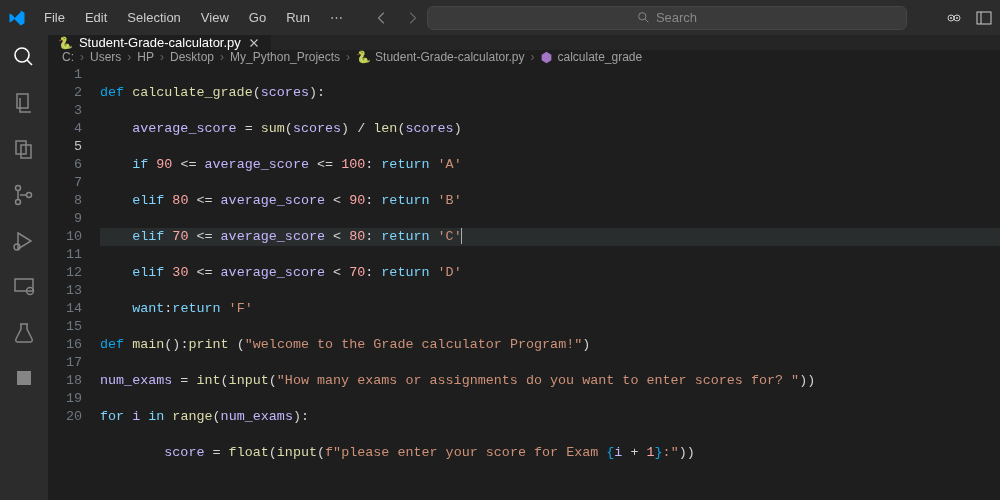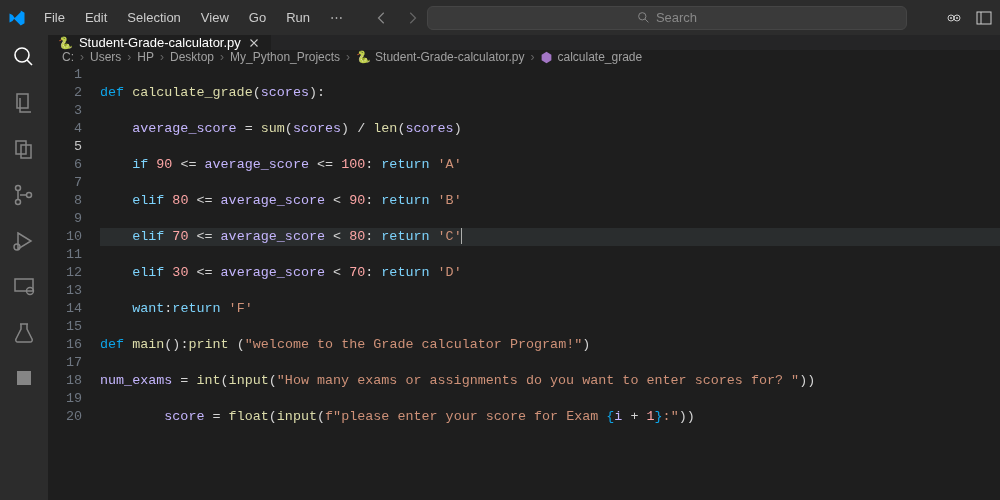--- a/index.html
+++ b/index.html
@@ -180,20 +180,21 @@
       <div class="lines">
 <div class="line"><span class="kd">def </span><span class="fn">calculate_grade</span><span class="p">(</span><span class="v">scores</span><span class="p">)</span><span class="p">:</span></div>
 <div class="line">    <span class="v">average_score</span><span class="p"> = </span><span class="fn">sum</span><span class="p">(</span><span class="v">scores</span><span class="p">)</span><span class="p"> / </span><span class="fn">len</span><span class="p">(</span><span class="v">scores</span><span class="p">)</span></div>
 <div class="line">    <span class="k">if </span><span class="n">90</span><span class="p"> &lt;= </span><span class="v">average_score</span><span class="p"> &lt;= </span><span class="n">100</span><span class="p">: </span><span class="k">return </span><span class="s">'A'</span></div>
 <div class="line">    <span class="k">elif </span><span class="n">80</span><span class="p"> &lt;= </span><span class="v">average_score</span><span class="p"> &lt; </span><span class="n">90</span><span class="p">: </span><span class="k">return </span><span class="s">'B'</span></div>
 <div class="line active">    <span class="k">elif </span><span class="n">70</span><span class="p"> &lt;= </span><span class="v">average_score</span><span class="p"> &lt; </span><span class="n">80</span><span class="p">: </span><span class="k">return </span><span class="s">'C'</span><span class="cursor"></span></div>
 <div class="line">    <span class="k">elif </span><span class="n">30</span><span class="p"> &lt;= </span><span class="v">average_score</span><span class="p"> &lt; </span><span class="n">70</span><span class="p">: </span><span class="k">return </span><span class="s">'D'</span></div>
 <div class="line">    <span class="k">want</span><span class="p">:</span><span class="k">return </span><span class="s">'F'</span></div>
 <div class="line"><span class="kd">def </span><span class="fn">main</span><span class="p">(</span><span class="p">)</span><span class="p">:</span><span class="fn">print</span><span class="p"> </span><span class="p">(</span><span class="s">"welcome to the Grade calculator Program!"</span><span class="p">)</span></div>
 <div class="line"><span class="v">num_exams</span><span class="p"> = </span><span class="fn">int</span><span class="p">(</span><span class="fn">input</span><span class="p">(</span><span class="s">"How many exams or assignments do you want to enter scores for? "</span><span class="p">)</span><span class="p">)</span></div>
+<div class="line"><span class="k">for </span><span class="v">i</span><span class="p"> </span><span class="k">in </span><span class="fn">range</span><span class="p">(</span><span class="v">num_exams</span><span class="p">)</span><span class="p">:</span></div>
 <div class="line">        <span class="v">score</span><span class="p"> = </span><span class="fn">float</span><span class="p">(</span><span class="fn">input</span><span class="p">(</span><span class="s">f"please enter your score for Exam </span><span class="kd">{</span><span class="v">i</span><span class="p"> + </span><span class="n">1</span><span class="kd">}</span><span class="s">:"</span><span class="p">)</span><span class="p">)</span></div>
 
 
 
 
 
 
 
 
       </div>

